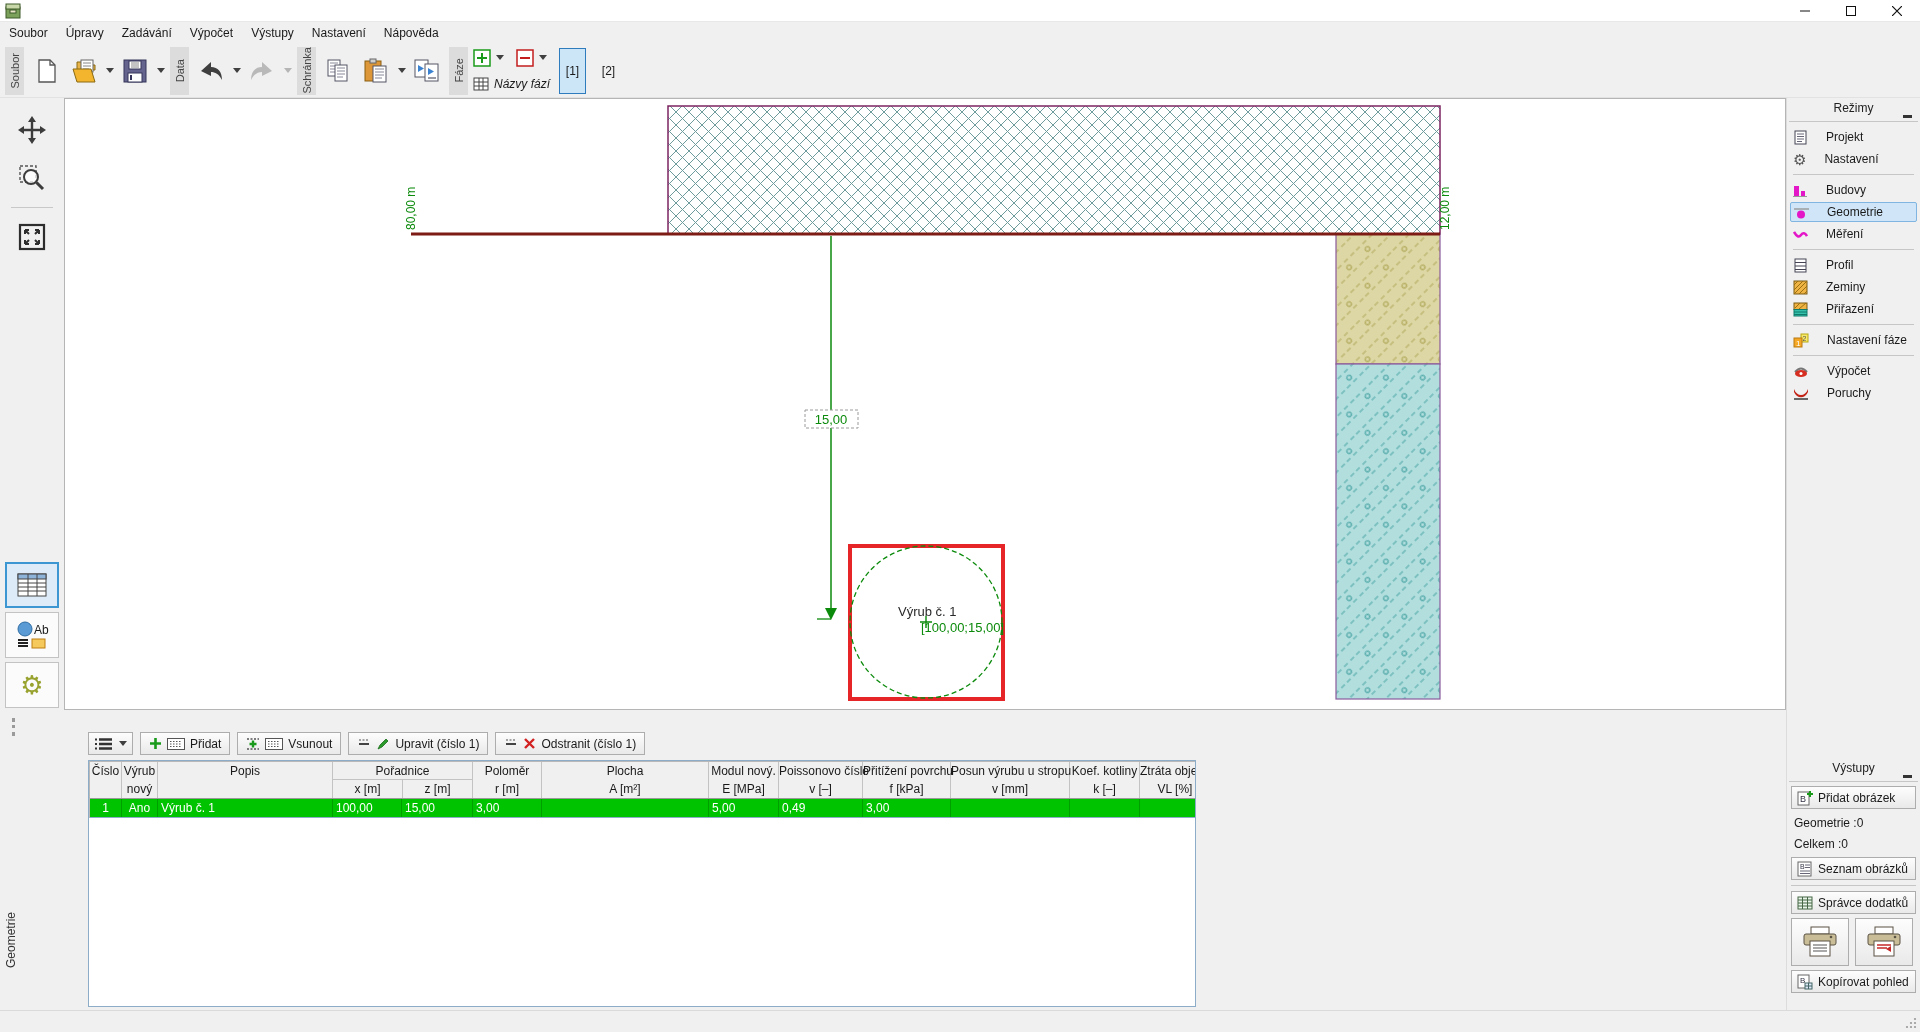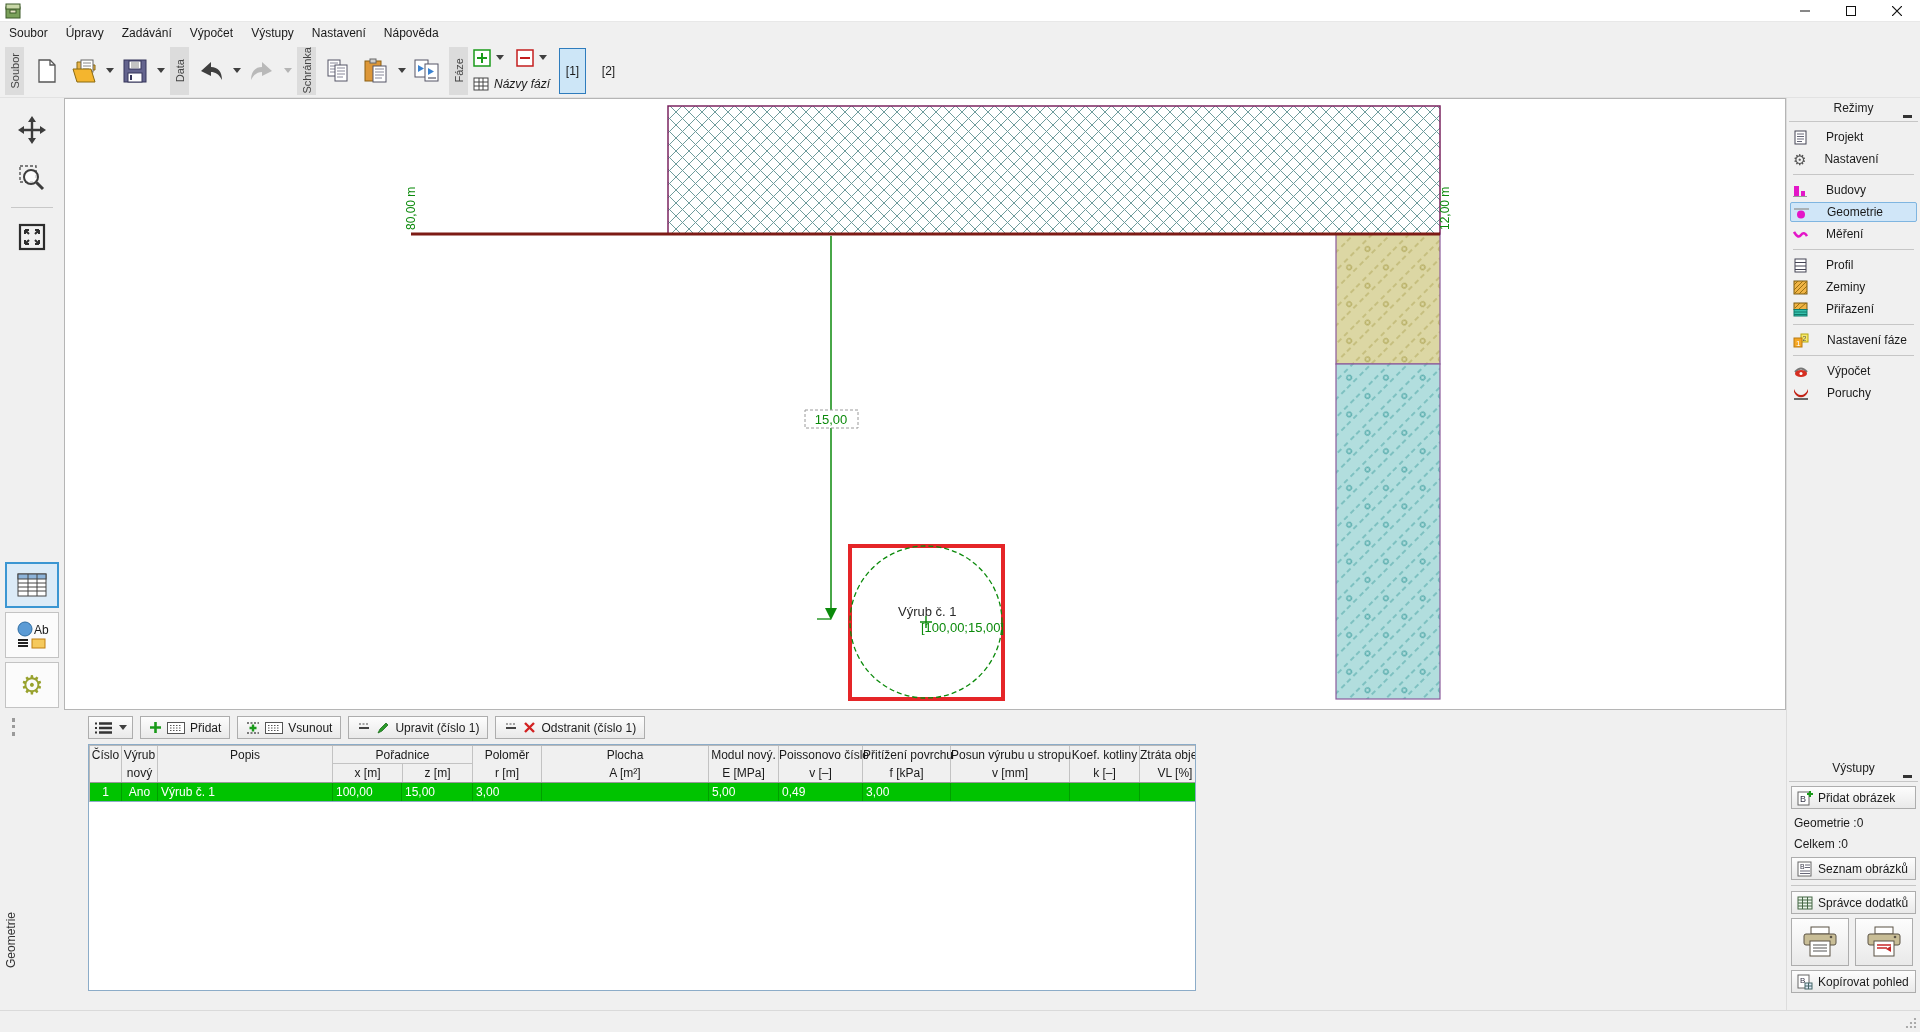--- a/index.html
+++ b/index.html
@@ -41,21 +41,21 @@
   .boxed { width:54px; height:46px; border:1px solid #c3c3c3; background:#fbfbfb; display:flex; align-items:center; justify-content:center;}
   .boxed.selected { border:2px solid #3b96d2; background:#dcebf7;}
   .panel-grip { position:absolute; left:12px; top:620px; width:3px; height:18px; border-left:3px dotted #9a9a9a;}
   .vlabel-bottom { position:absolute; left:4px; bottom:42px; writing-mode:vertical-rl; transform:rotate(180deg); color:#333; }
 
   .center { display:flex; flex-direction:column; flex:none; width:1722px;}
   .canvas-wrap { width:1722px; height:612px; background:#fff; border:1px solid #b5b5b5; }
   svg.drawing { display:block; }
 
   
-  .bottom-panel { height:300px; background:#f0f0f0; position:relative; }
+  .bottom-panel { height:300px; background:#f0f0f0; position:relative;margin-top:16px; }
   .row-toolbar { display:flex; align-items:center; gap:7px; padding:6px 0 5px 24px;}
   .rbtn { height:23px; border:1px solid #adadad; background:linear-gradient(#fdfdfd,#e9e9e9); display:flex; align-items:center; gap:5px; padding:0 8px; white-space:nowrap;}
   .table-frame { margin-left:24px; width:1108px; height:247px; background:#fff; border:1px solid #8cacc8; overflow:hidden;}
   .tbl { width:1122px; border-left:1px solid #b9b9b9; border-top:1px solid #b9b9b9;}
   .hdr-row { display:grid; grid-template-columns:32px 36px 175px 69px 71px 69px 167px 70px 84px 88px 119px 70px 71px; background:#f0f0f0; border-bottom:1px solid #999;}
   .th { border-right:1px solid #c3c3c3; text-align:center; overflow:visible;}
   .th .l1,.th .l2 { height:18px; line-height:18px; white-space:nowrap;}
   .th-poradnice .l1 { border-bottom:1px solid #c3c3c3;}
   .th-split { display:flex;}
   .th-split > div { flex:1; height:18px; line-height:18px;}

